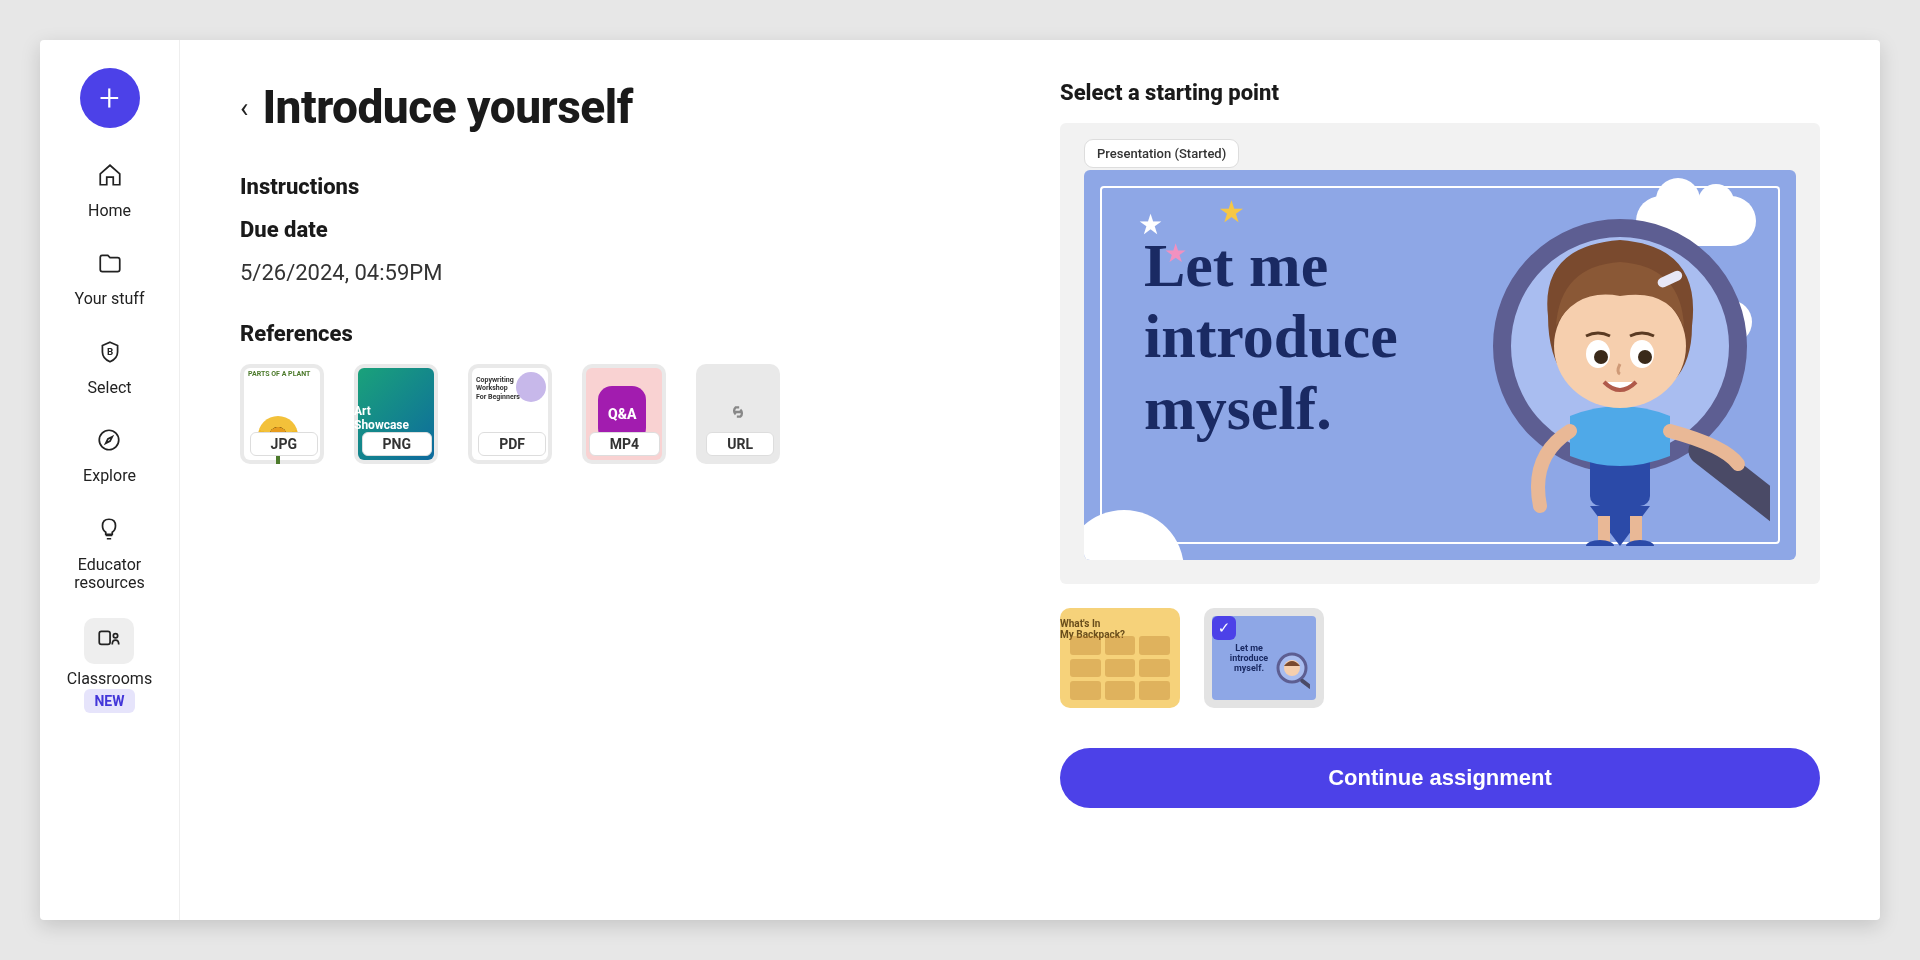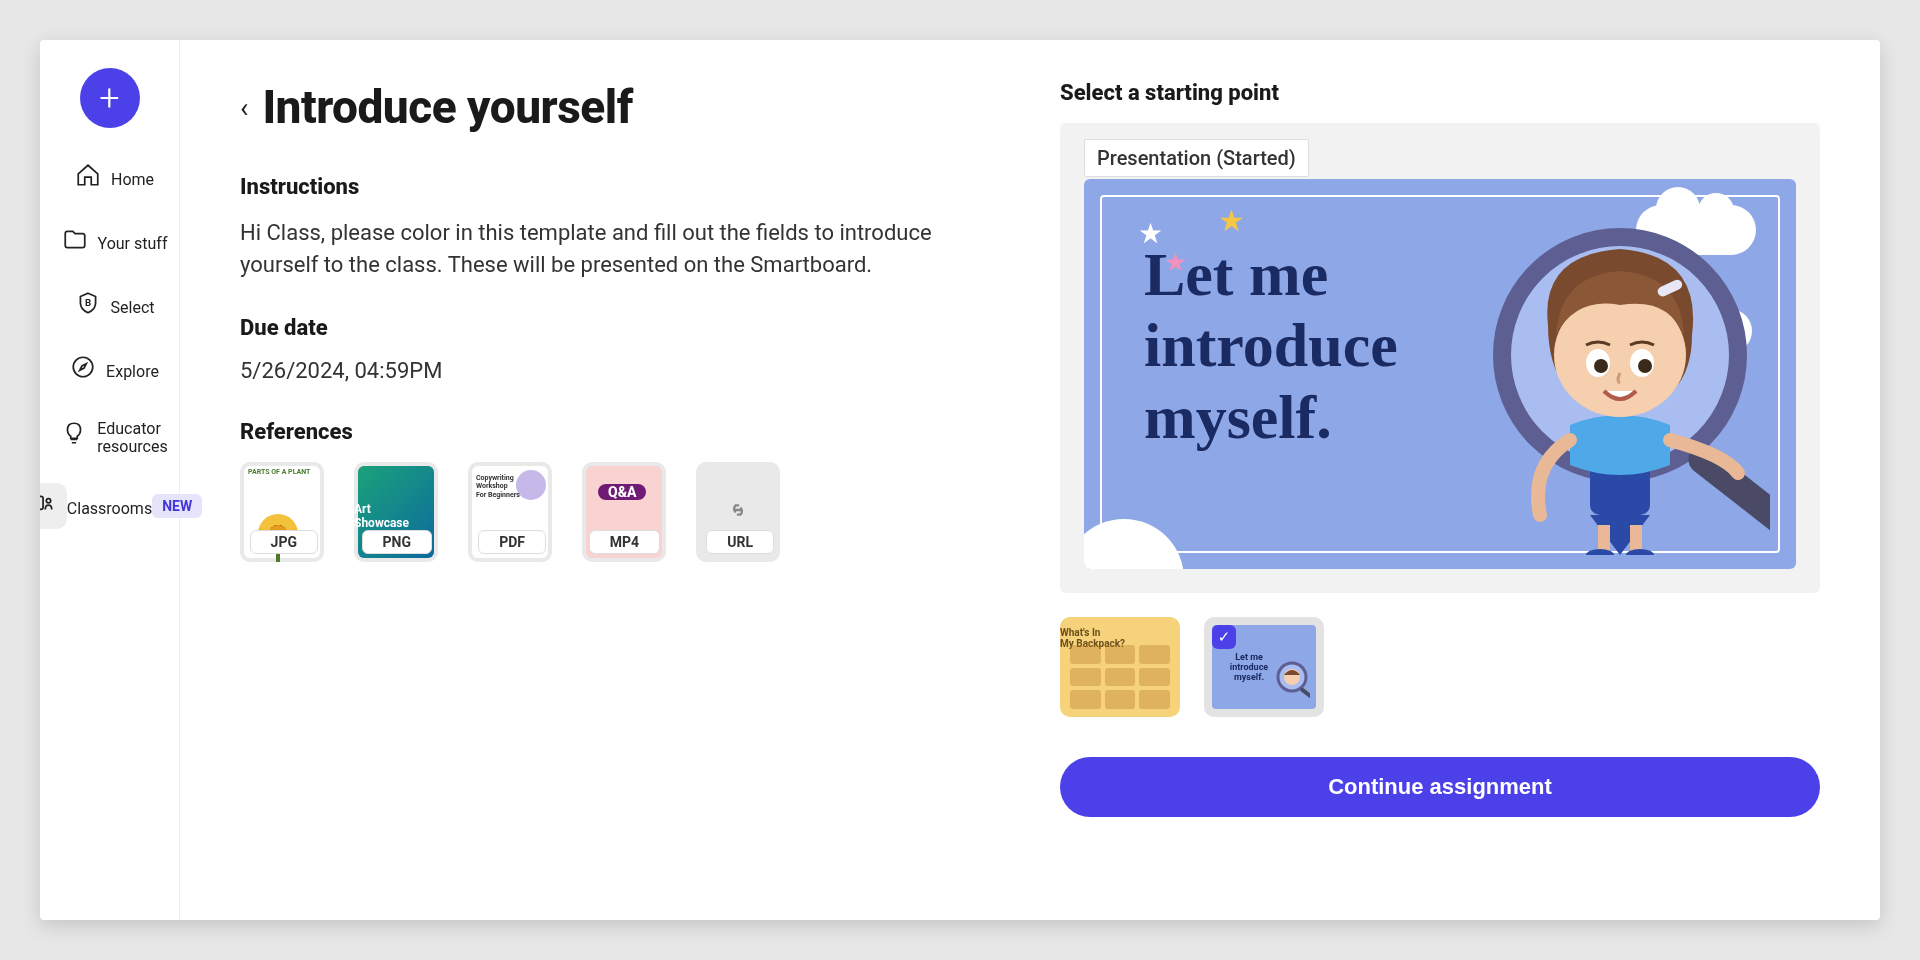--- a/index.html
+++ b/index.html
@@ -3,21 +3,21 @@
 <meta charset="utf-8">
 <style>
   * { box-sizing: border-box; margin: 0; padding: 0; }
   html, body { width: 1920px; height: 960px; font-family: -apple-system, BlinkMacSystemFont, "Segoe UI", Roboto, Helvetica, Arial, sans-serif; background:#e7e7e7; }
   .outer { padding: 40px; }
   .app { width: 100%; height: 880px; background:#fff; display:flex; border-radius:4px; box-shadow: 0 6px 20px rgba(0,0,0,0.15); overflow:hidden; }
 
   
   .sidebar { width: 140px; border-right:1px solid #eee; display:flex; flex-direction:column; align-items:center; padding-top:28px; }
   .add-btn { width:60px; height:60px; border-radius:50%; background:#4c41e8; color:#fff; display:flex; align-items:center; justify-content:center; font-size:36px; font-weight:300; margin-bottom:30px; cursor:pointer; }
-  .nav-item { display:flex; flex-direction:row; align-items:center; margin-bottom:26px; color:#222; cursor:pointer; text-align:left;}
+  .nav-item { display:flex; flex-direction:column; align-items:center; margin-bottom:26px; color:#222; cursor:pointer; text-align:center;}
   .nav-item.active .nav-icon-wrap { background:#eeeeee; border-radius:10px; padding:8px 12px; }
   .nav-icon-wrap { padding:4px 10px; display:flex; align-items:center; justify-content:center;}
   .nav-icon svg { width:26px; height:26px; stroke:#222; fill:none; stroke-width:1.6; }
   .nav-label { font-size:16px; margin-top:6px; line-height:1.15;}
   .nav-label.bold { font-weight:400; }
   .badge-new { margin-top:0; background:#e6e4fb; color:#4336d9; font-size:14px; font-weight:700; padding:4px 10px; border-radius:6px; }
 
   
   .main { flex:1; display:flex; padding:40px 60px 30px 60px; gap:50px; }
   .left-col { flex:1; max-width:830px; }
@@ -32,21 +32,21 @@
   .due-value { font-size:22px; color:#333; margin-bottom:36px;}
 
   .refs { display:flex; gap:30px; }
   .ref-card { width:84px; height:100px; background:#e9e9e9; border-radius:10px; position:relative; cursor:pointer; overflow:hidden; display:flex; align-items:center; justify-content:center;}
   .ref-badge { position:absolute; bottom:8px; right:6px; background:#fff; border:1px solid #ddd; border-radius:6px; font-size:14px; font-weight:700; padding:3px 20px; color:#333;}
   .ref-link-icon svg { width:28px; height:28px; stroke:#888; fill:none; stroke-width:2;}
 
   
   .sp-title { font-size:22px; font-weight:800; color:#1a1a1a; margin-bottom:18px;}
   .preview-wrap { background:#f2f2f2; border-radius:6px; padding:16px 24px 24px 24px; position:relative; }
-  .status-badge { position:relative; top:0; left:0; display:inline-block; background:#fff; border:1px solid #ddd; border-radius:2px; padding:6px 12px; font-size:20px; color:#333; font-weight:500; margin-bottom:6px; z-index:2;}
+  .status-badge { position:relative; top:0; left:0; display:inline-block; background:#fff; border:1px solid #ddd; border-radius:9px; padding:6px 12px; font-size:13px; color:#333; font-weight:500; margin-bottom:6px; z-index:2;}
   .preview-card { width:100%; height:390px; background:#8ea7e6; border-radius:6px; position:relative; overflow:hidden; margin-top:-4px;}
   .preview-inner-border { position:absolute; inset:16px; border:2.5px solid #fff; border-radius:4px; }
   .preview-text { position:absolute; left:60px; top:60px; font-size:62px; color:#1a2a63; font-weight:800; line-height:1.15; font-family: Georgia, 'Times New Roman', serif;}
   .preview-girl { position:absolute; right:26px; bottom:10px; }
   .cloud { position:absolute; background:#fff; border-radius:50px; }
   .cloud.c1 { width:120px; height:50px; top:26px; right:40px; }
   .cloud.c1:before, .cloud.c1:after { content:""; position:absolute; background:#fff; border-radius:50%; }
   .cloud.c1:before { width:44px; height:44px; top:-18px; left:20px; }
   .cloud.c1:after { width:36px; height:36px; top:-12px; right:22px; }
   .cloud.c2 { width:100px; height:44px; top:130px; right:44px; z-index:0;}
@@ -74,21 +74,21 @@
   .ref-jpg .ref-inner { background:linear-gradient(#fff,#fff);} 
   .ref-jpg .flower { position:absolute; bottom:8px; left:18px; width:40px; height:40px; background:radial-gradient(circle,#e79c1e 30%,#7d5a14 32%,transparent 33%), conic-gradient(#f3c13a 0 20%,#f0b92a 0 40%,#f3c13a 0 60%,#f0b92a 0 80%,#f3c13a 0); border-radius:50%; }
   .ref-jpg .stem { position:absolute; bottom:0; left:36px; width:4px; height:20px; background:#4c7a2b;}
   .ref-jpg .title-tiny{ position:absolute; top:6px; left:8px; font-size:7px; color:#4c7a2b; font-weight:700;}
   .ref-png .ref-inner { background:linear-gradient(135deg,#1aa27a,#0d6a9e);} 
   .ref-png .png-label{ position:absolute; top:40px; width:100%; text-align:left; color:#fff; font-size:12px; font-weight:700;}
   .ref-pdf .ref-inner { background:#fff; }
   .ref-pdf .pdf-text { position:absolute; top:12px; left:8px; font-size:7px; line-height:1.2; color:#333; font-weight:700;}
   .ref-pdf .pdf-circle { position:absolute; top:8px; right:6px; width:30px; height:30px; border-radius:50%; background:#c7b8ea;}
   .ref-mp4 .ref-inner { background:#f9d2d2; }
-  .ref-mp4 .qa { position:absolute; top:22px; left:16px; background:#701a75; color:#fff; font-weight:800; font-size:14px; border-radius:14px; padding:0 10px;}
+  .ref-mp4 .qa { position:absolute; top:22px; left:16px; background:#a21caf; color:#fff; font-weight:800; font-size:14px; border-radius:14px; padding:20px 10px;}
 </style>
 </head>
 <body>
 
 <div class="outer">
   <div class="app">
 
     <nav class="sidebar">
       <div class="add-btn">
         <span>+</span>
@@ -157,21 +157,20 @@
 
     <div class="main">
 
       <div class="left-col">
         <div class="title-row">
           <span class="back-chevron">‹</span>
           <h1 class="page-title">Introduce yourself</h1>
         </div>
 
         <div class="section-h">Instructions</div>
-        <p class="body-text">Hi Class, please color in this template and fill out the fields to introduce yourself to the class. These will be presented on the Smartboard.</p>
 
         <div class="section-h">Due date</div>
         <div class="due-value">5/26/2024, 04:59PM</div>
 
         <div class="section-h">References</div>
         <div class="refs">
 
           <div class="ref-card ref-jpg">
             <div class="ref-inner"></div>
             <div class="title-tiny">PARTS OF A PLANT</div>

